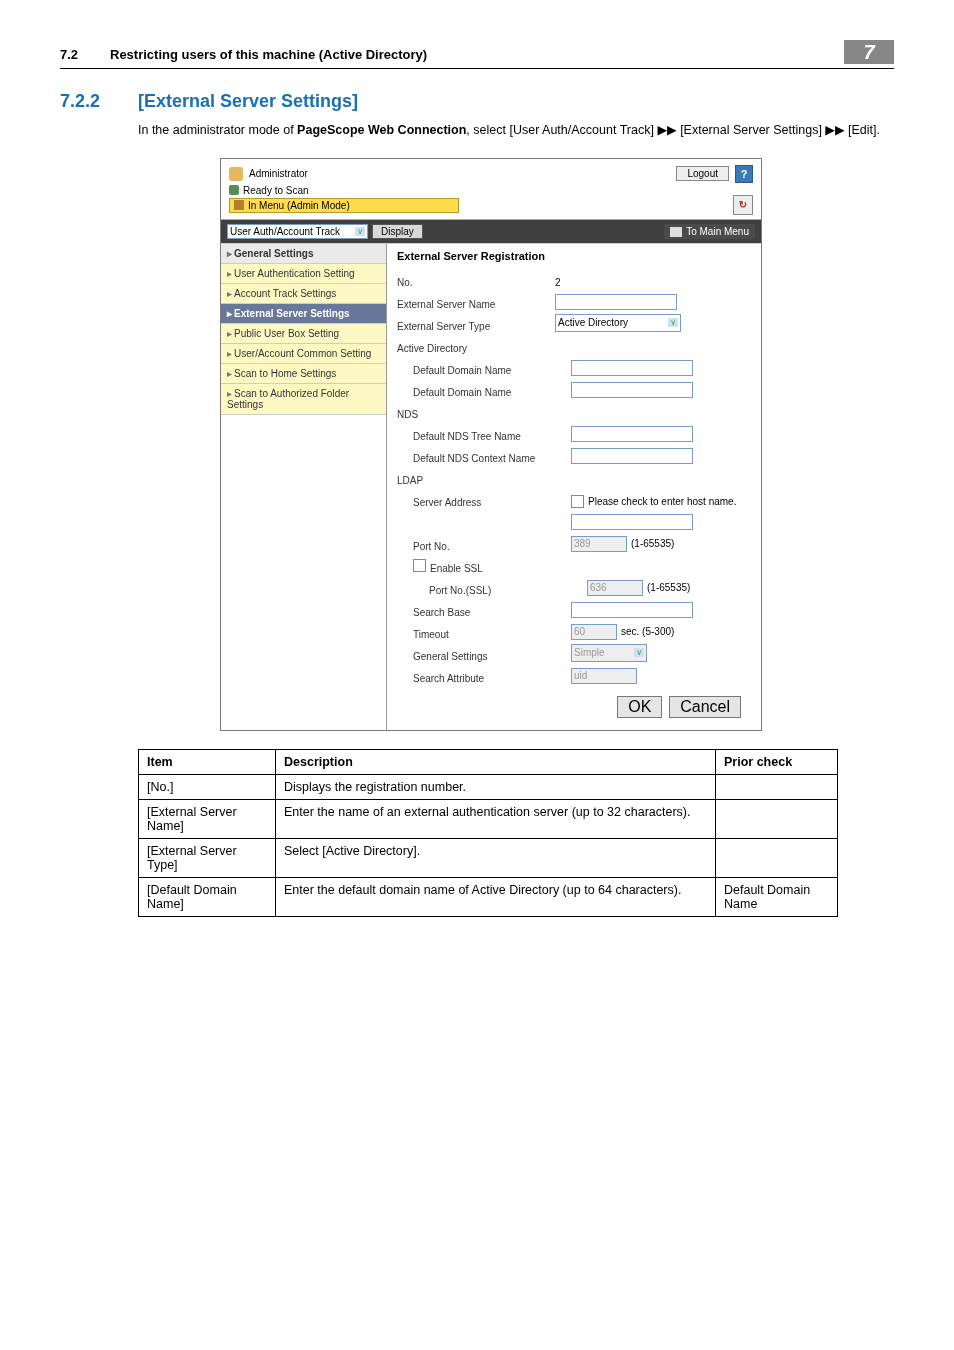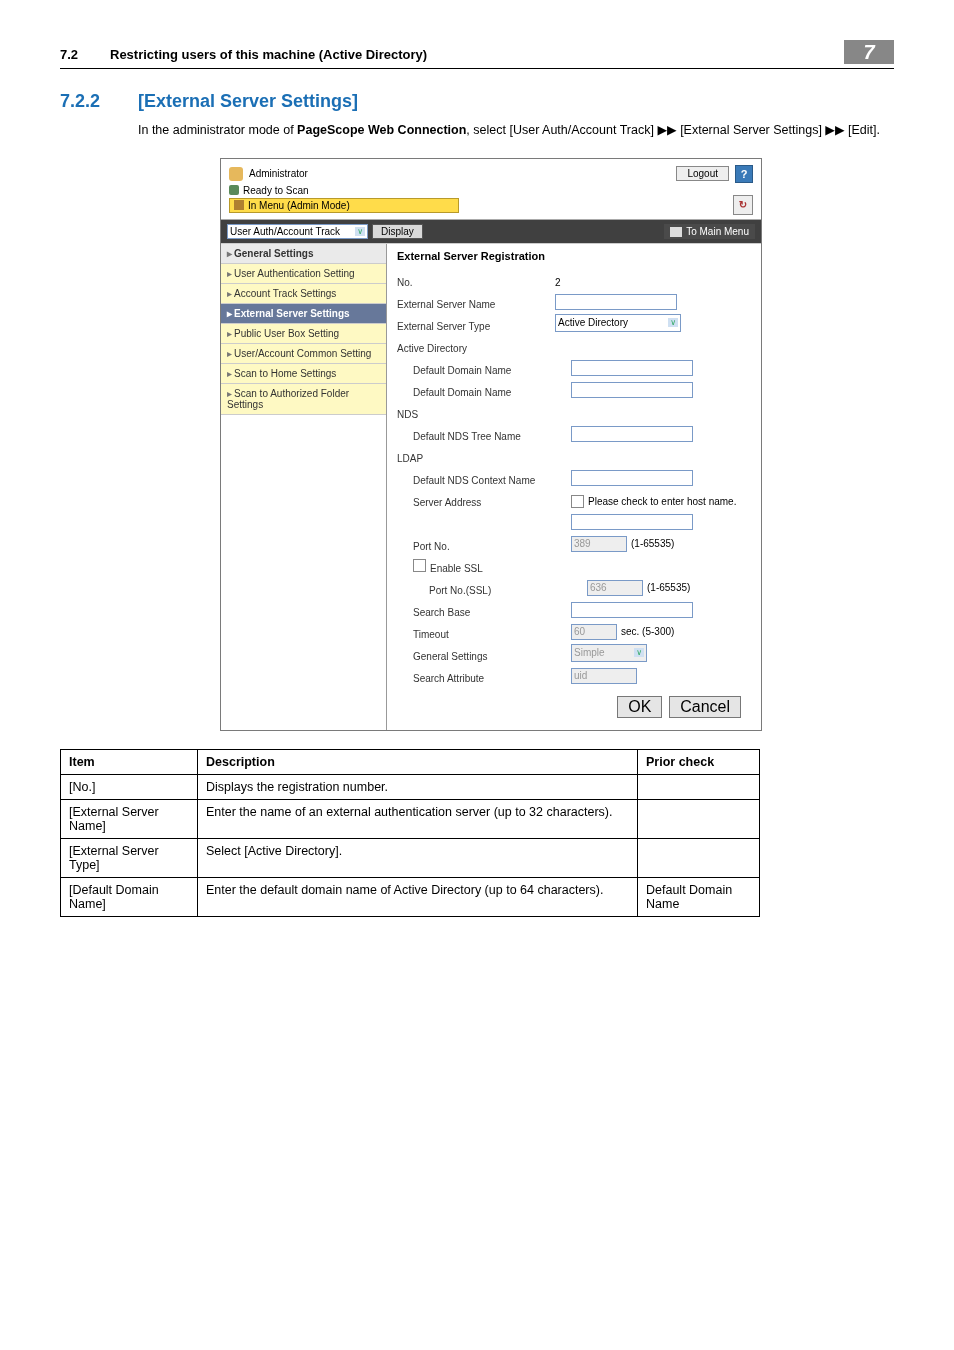--- a/index.html
+++ b/index.html
@@ -147,20 +147,21 @@
   }
   .sel.dis { background:#eee;color:#999; }
   .sel-arrow { background:#cfe0f2;color:#3a6;font-size:8px;padding:0 2px; }
   .cb { width:11px;height:11px;border:1px solid #888;background:#fff;display:inline-block; }
   .shot-btns { text-align:right;padding:10px 10px 8px 0;border-top:0; }
   .sbtn { border:1px solid #777;background:#e5e5e5;padding:1px 10px;font-size:16px;margin-left:4px; }
 
   table.spec {
     border-collapse: collapse;
     width: 700px;
+    margin-left: 78px;
     font-size: 12.5px;
   }
   table.spec th, table.spec td {
     border: 1px solid #000;
     padding: 5px 8px;
     text-align: left;
     vertical-align: top;
   }
   table.spec th { font-weight: bold; }
   table.spec th.c1, table.spec td.c1 { width: 120px; }
@@ -276,28 +277,28 @@
         <div class="fr">
             <div class="fr-label">NDS</div>
           </div>
         <div class="fr">
             <div class="fr-label indent">Default NDS Tree Name</div>
             <div class="fr-val">
               <div class="tb"></div>
             </div>
           </div>
         <div class="fr">
+            <div class="fr-label indent">Default NDS Context Name</div>
+            <div class="fr-val">
+              <div class="tb"></div>
+            </div>
+          </div>
+
+        <div class="fr">
             <div class="fr-label">LDAP</div>
-          </div>
-
-        <div class="fr">
-            <div class="fr-label indent">Default NDS Context Name</div>
-            <div class="fr-val">
-              <div class="tb"></div>
-            </div>
           </div>
         <div class="fr">
             <div class="fr-label indent">Server Address</div>
             <div class="fr-val">
               <span class="cb"></span>
               <span>Please check to enter host name.</span>
             </div>
           </div>
         <div class="fr">
             <div class="fr-label indent"></div>

